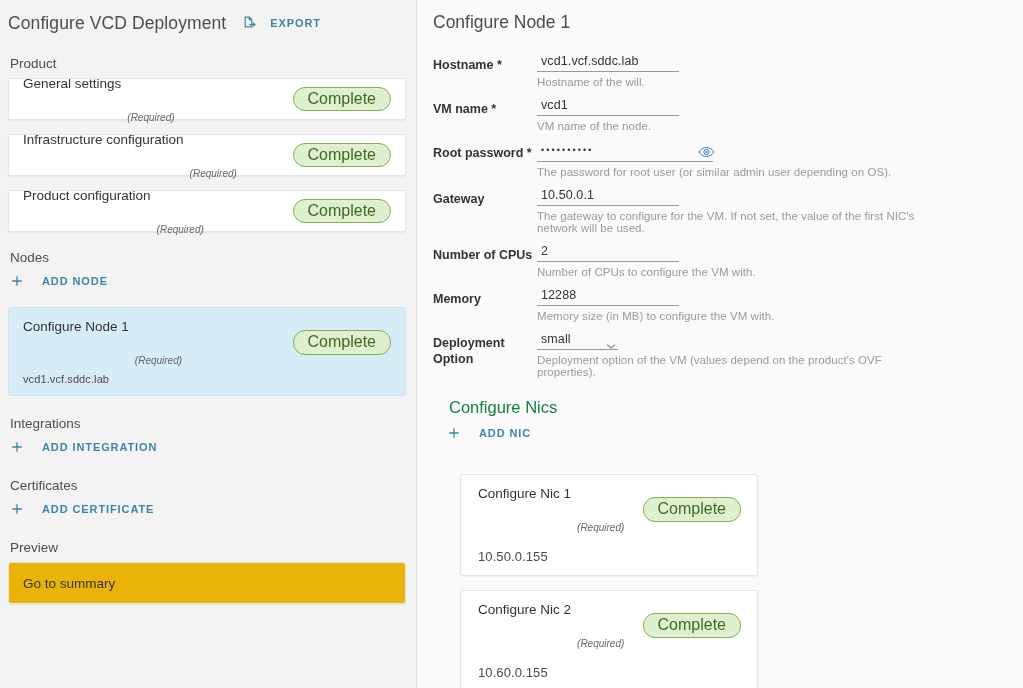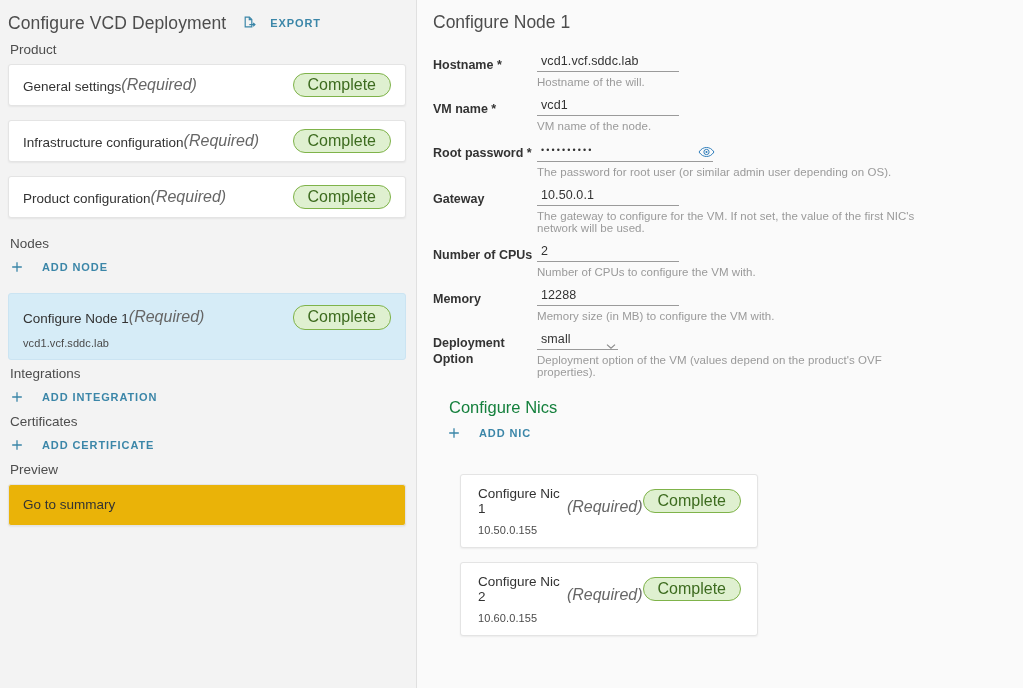--- a/index.html
+++ b/index.html
@@ -50,47 +50,48 @@
   .export-label {
     color: #3b86a8;
     font-size: 11px;
     font-weight: 600;
     letter-spacing: .9px;
   }
 
   .section-label {
     font-size: 13.5px;
     color: #4d4d4d;
-    margin: 6px 0 7px 2px;
+    margin: 20px 0 7px 2px;
     font-weight: 400;
   }
   .section-label.tight { margin-top: 18px; }
 
   .card {
     background: #ffffff;
     border: 1px solid #e4e4e4;
     border-radius: 3px;
     box-shadow: 0 1px 2px rgba(0,0,0,.06);
     padding: 0 14px;
     height: 42px;
     display: flex;
     align-items: center;
     justify-content: space-between;
     margin-bottom: 14px;
     cursor: pointer;
   }
-  .card-title-row { display: flex; align-items: flex-end; }
+  .card-title-row { display: flex; align-items: flex-start; gap: 6px; }
   .card-title {
     font-size: 13.5px;
     color: #333;
   }
   .req {
-    font-size: 16px;
+    font-size: 10px;
     color: #666;
     font-style: italic;
+    margin-top: 36px;
   }
   .badge {
     background: #dff0d0;
     border: 1px solid #7fb34a;
     border-radius: 12px;
     color: #3d6b1f;
     font-size: 16px;
     padding: 2px 14px 3px 14px;
     line-height: 1.1;
     white-space: nowrap;
@@ -223,21 +224,21 @@
   .nic-card {
     background: #fff;
     border: 1px solid #e4e4e4;
     border-radius: 3px;
     box-shadow: 0 1px 2px rgba(0,0,0,.06);
     padding: 11px 16px 11px 17px;
     margin-bottom: 14px;
     cursor: pointer;
   }
   .nic-card .row1 { display:flex; align-items:center; justify-content:space-between; }
-  .nic-sub { font-size: 11px; color:#4a4a4a; margin-top: 8px; letter-spacing:.1px; }
+  .nic-sub { font-size: 13px; color:#4a4a4a; margin-top: 16px; letter-spacing:.1px; }
   .nic-title { font-size: 13.5px; color:#333; }
 </style>
 </head>
 <body>
 
 <div id="app">
 
   <div class="left-panel">
 
     <div class="left-header">

